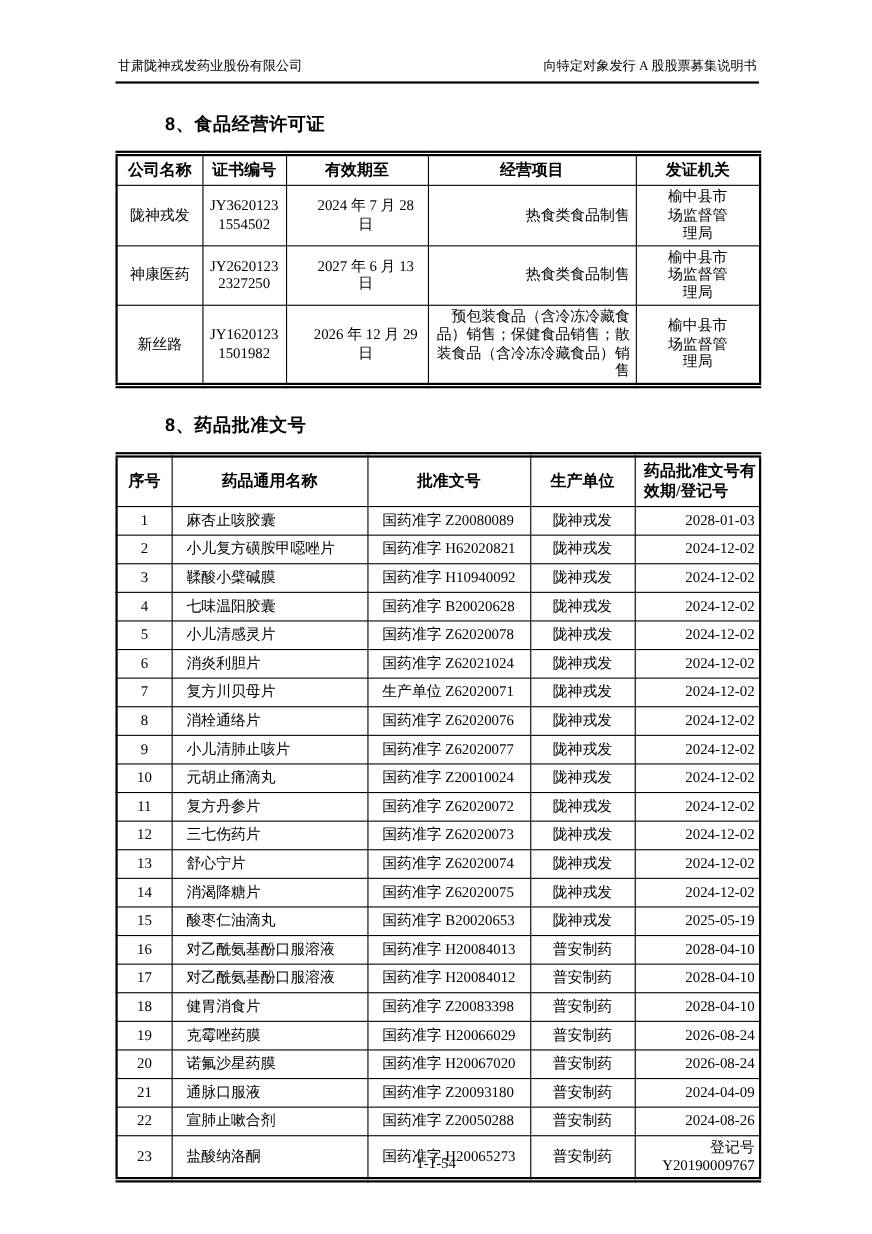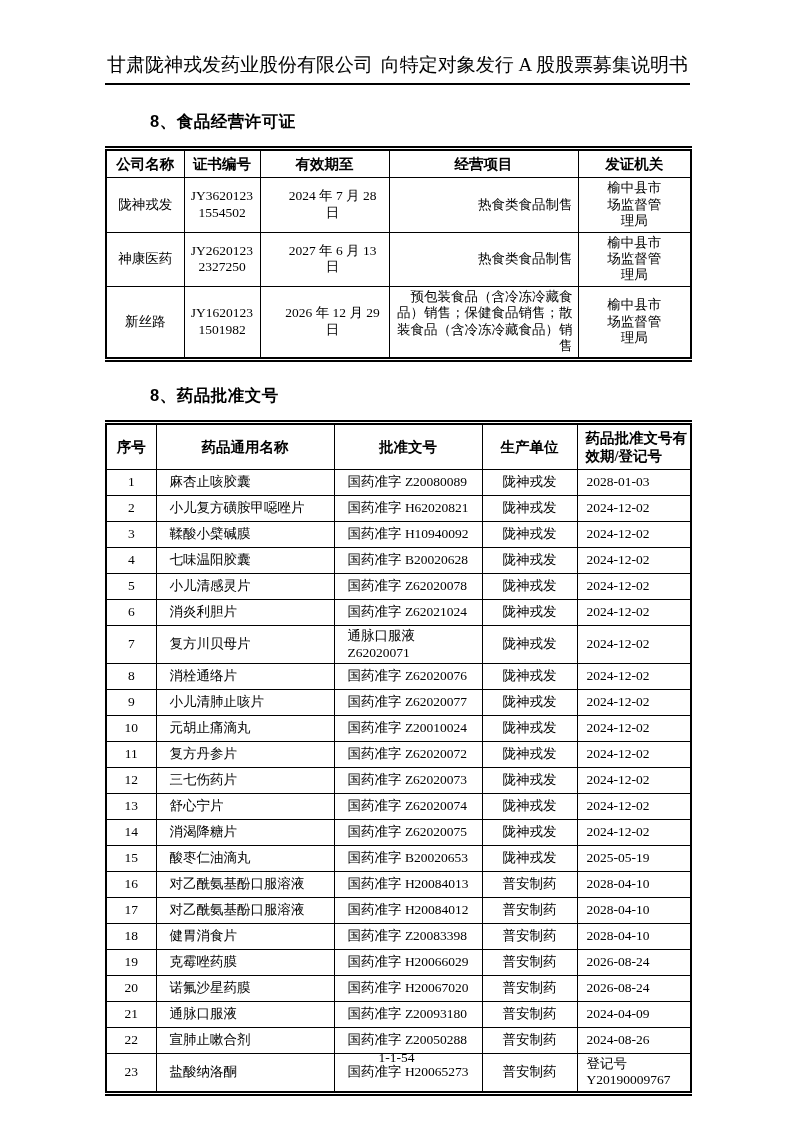--- a/index.html
+++ b/index.html
@@ -10,21 +10,21 @@
     font-family: "Liberation Serif", "DejaVu Serif", serif;
     position: relative;
     overflow: hidden;
   }
   .content { width: 585px; margin-left: 105px; padding-top: 52px; }
 
   .page-header {
     display: flex;
     justify-content: space-between;
     align-items: flex-end;
-    font-size: 19px;
+    font-size: 12px;
     padding: 0 2px 5px 2px;
     border-bottom: 2px solid #000;
   }
 
   h2.section-heading {
     font-family: "Liberation Sans", "DejaVu Sans", sans-serif;
     font-weight: 700;
     font-size: 16.5px;
     letter-spacing: 0.5px;
     margin: 23px 0 13px 45px;
@@ -59,21 +59,21 @@
   .t1 .col-scope { text-align: right; padding: 2px 5px; margin-left: 18px; }
   .t1 .col-issuer { text-align: center; padding: 2px 23px; margin-left: 12px; }
 
   
   .t2 td { height: 26px; }
   .t2 th.h-expiry { text-align: left; padding-left: 8px; }
   .t2 .col-no { text-align: center; }
   .t2 .col-name { text-align: left; padding-left: 13px; }
   .t2 .col-approval { text-align: left; padding-left: 13px; }
   .t2 .col-producer { text-align: center; }
-  .t2 .col-expiry { text-align: left; padding-left: 9px; }
+  .t2 .col-expiry { text-align: right; padding-left: 9px; }
 
   .page-footer {
     position: absolute;
     top: 1050px;
     left: 0;
     width: 100%;
     text-align: center;
     font-size: 13.5px;
   }
 </style>
@@ -189,21 +189,21 @@
         <tr>
           <td class="col-no">6</td>
           <td class="col-name">消炎利胆片</td>
           <td class="col-approval">国药准字 Z62021024</td>
           <td class="col-producer">陇神戎发</td>
           <td class="col-expiry">2024-12-02</td>
         </tr>
         <tr>
           <td class="col-no">7</td>
           <td class="col-name">复方川贝母片</td>
-          <td class="col-approval">通脉口服液 Z62020071</td>
+          <td class="col-approval">生产单位 Z62020071</td>
           <td class="col-producer">陇神戎发</td>
           <td class="col-expiry">2024-12-02</td>
         </tr>
         <tr>
           <td class="col-no">8</td>
           <td class="col-name">消栓通络片</td>
           <td class="col-approval">国药准字 Z62020076</td>
           <td class="col-producer">陇神戎发</td>
           <td class="col-expiry">2024-12-02</td>
         </tr>

